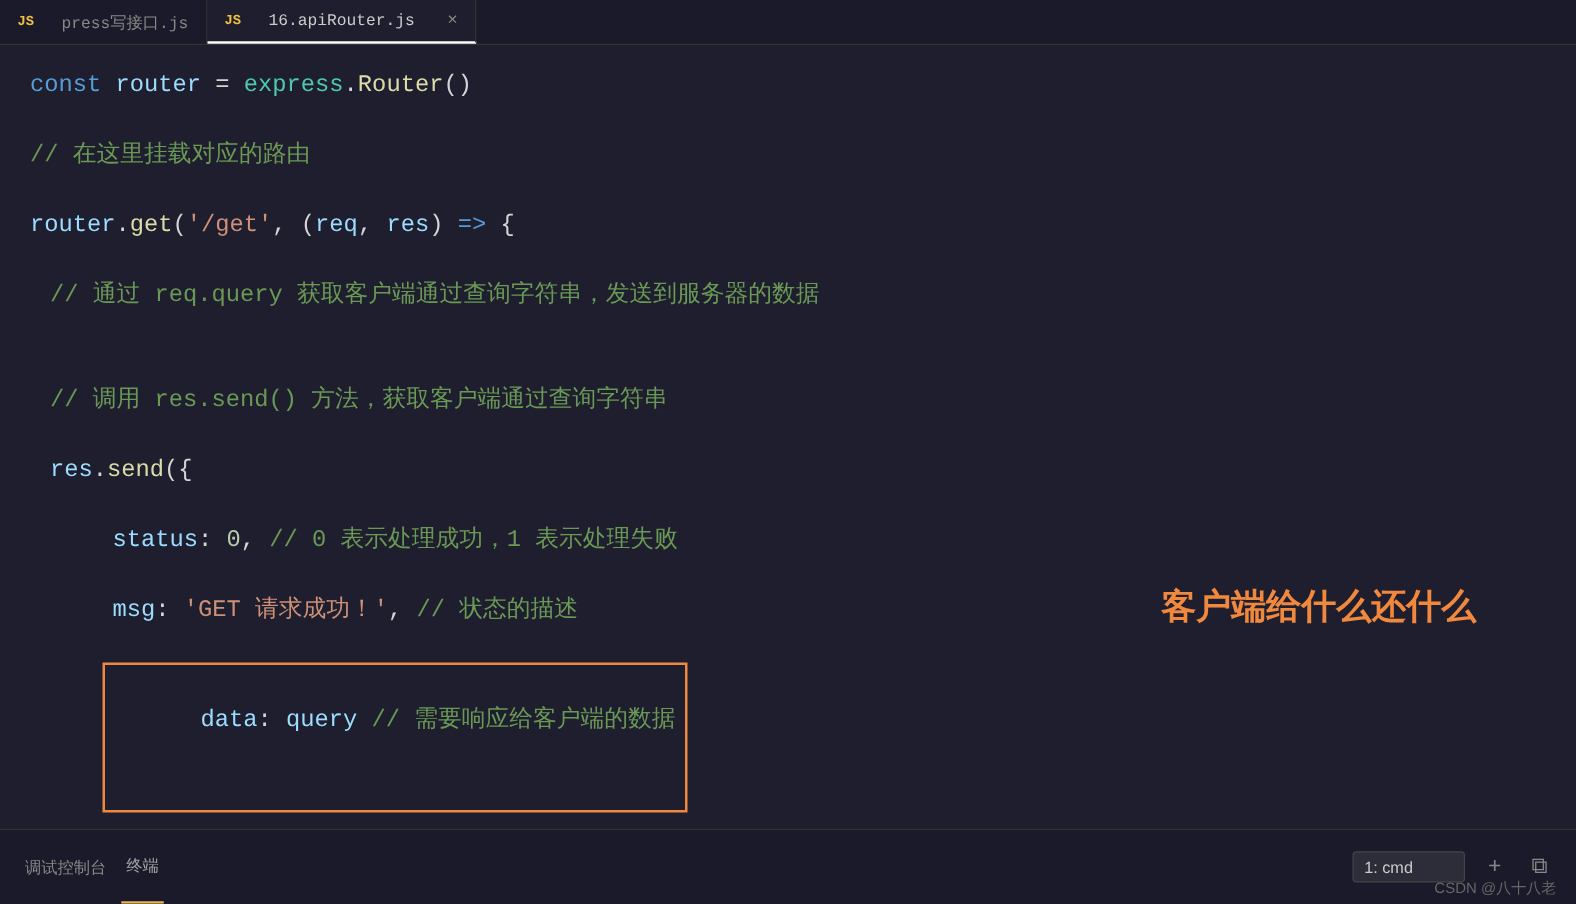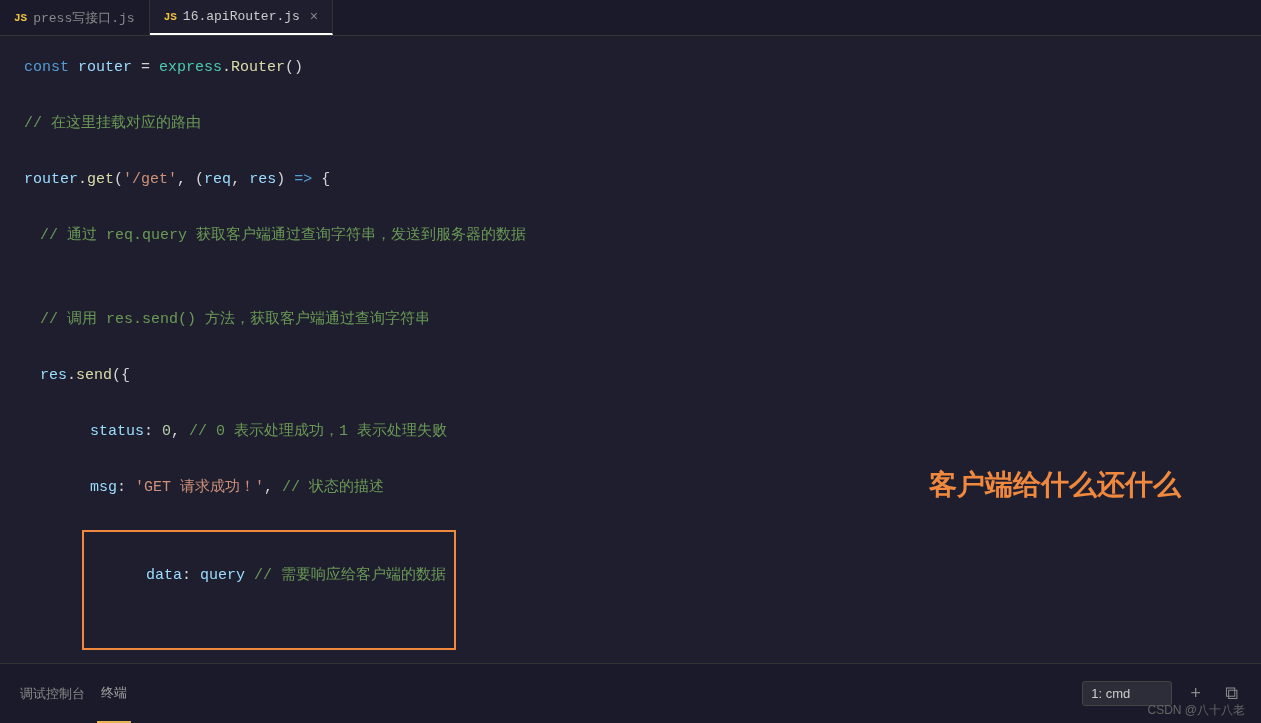--- a/index.html
+++ b/index.html
@@ -23,21 +23,21 @@
     }
 
     .tab {
       display: flex;
       align-items: center;
       padding: 0 14px;
       height: 100%;
       font-size: 13px;
       color: #888;
       cursor: pointer;
-      gap: 6px;
+      gap: 22px;
       border-right: 1px solid #333;
     }
 
     .tab.active {
       background-color: #1e1e2e;
       color: #ccc;
       border-bottom: 2px solid white;
     }
 
     .tab .js-icon {
@@ -59,21 +59,21 @@
       height: calc(100% - 36px - 60px);
       overflow: hidden;
       position: relative;
     }
 
     .code-line {
       display: flex;
       align-items: flex-start;
       min-height: 28px;
       padding: 0 8px 0 24px;
-      font-size: 15px;
+      font-size: 19px;
       line-height: 28px;
       white-space: pre;
       font-family: Liberation Mono, monospace;
     }
 
     .code-line.indent1 { padding-left: 40px; }
     .code-line.indent2 { padding-left: 90px; }
 
     
     .kw { color: #569cd6; }          

